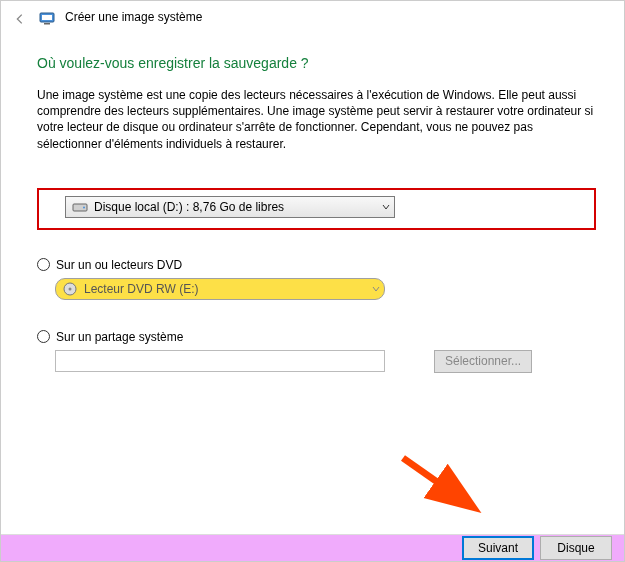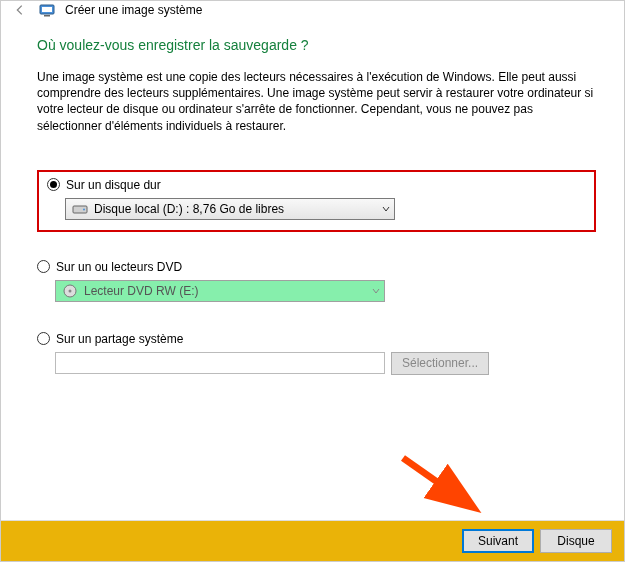--- a/index.html
+++ b/index.html
@@ -1,38 +1,38 @@
 <!DOCTYPE html>
 <html><head>
   <meta charset="utf-8">
   <style>
     * { box-sizing: border-box; margin: 0; padding: 0; }
     body { font-family: "Segoe UI", Tahoma, sans-serif; font-size: 12px; color: #000; background: #fff; width: 625px; height: 562px; position: relative; overflow: hidden; }
     .window { width: 100%; height: 100%; border: 1px solid #ccc; display: flex; flex-direction: column; }
-    .titlebar { display: flex; align-items: center; padding: 0 10px; gap: 10px; font-size: 12px; }
+    .titlebar { display: flex; align-items: flex-start; padding: 9px 10px; gap: 10px; font-size: 12px; }
     .back-arrow { width: 18px; height: 18px; display: flex; align-items: center; justify-content: center; color: #555; }
     .title-icon { width: 16px; height: 16px; }
     .content { flex: 1; padding: 10px 28px 0 36px; }
     .heading { color: #15803d; font-size: 14px; font-weight: 400; margin: 8px 0 16px; }
     .description { font-size: 12px; line-height: 1.35; margin-bottom: 36px; }
     .highlight-box { border: 2px solid #d40000; padding: 6px 8px 10px 8px; margin-bottom: 28px; }
     .option-row { display: flex; align-items: center; gap: 6px; margin-bottom: 6px; }
     .radio { width: 13px; height: 13px; border-radius: 50%; border: 1px solid #333; display: inline-flex; align-items: center; justify-content: center; }
     .radio.checked::after { content: ""; width: 7px; height: 7px; background: #000; border-radius: 50%; }
     .dropdown { display: flex; align-items: center; border: 1px solid #7a7a7a; background: linear-gradient(#f8f8f8,#e5e5e5); height: 22px; width: 330px; margin-left: 18px; position: relative; }
-    .dropdown.disabled { background: #86efac; color: #555; border-color: #a0a0a0; }
+    .dropdown.disabled { background: #fde047; color: #555; border-color: #a0a0a0; border-radius: 10px; }
     .dropdown .dd-icon { width: 16px; height: 16px; margin: 0 4px 0 6px; flex-shrink: 0; }
     .dropdown .dd-text { flex: 1; font-size: 12px; padding-left: 2px; overflow: hidden; white-space: nowrap; }
     .dropdown .dd-arrow { width: 18px; height: 100%; display: flex; align-items: center; justify-content: center; border-left: 1px solid transparent; }
     .dropdown .dd-arrow svg { width: 8px; height: 8px; }
     .section { margin-bottom: 30px; }
     .net-row { display: flex; align-items: center; gap: 6px; margin-left: 18px; }
     .text-input { border: 1px solid #bbb; background: #fff; height: 22px; width: 330px; }
-    .browse-btn { height: 23px; padding: 0 10px; border: 1px solid #adadad; background: #e1e1e1; color: #888; font-size: 12px; }
-    .footer { border-top: 1px solid #ddd; background: #eab308; padding: 8px 12px; display: flex; justify-content: flex-end; gap: 6px; }
+    .browse-btn { height: 23px; padding: 0 10px; border: 1px solid #adadad; background: #e1e1e1; color: #888; font-size: 12px; margin-left: 43px; }
+    .footer { border-top: 1px solid #ddd; background: #f0abfc; padding: 1px 12px; display: flex; justify-content: flex-end; gap: 6px; }
     .btn { height: 24px; min-width: 72px; padding: 0 12px; border: 1px solid #adadad; background: #e1e1e1; font-size: 12px; cursor: pointer; }
     .btn.primary { border: 2px solid #0078d7; background: #e1e1e1; }
     .arrow-annot { position: absolute; left: 395px; top: 450px; pointer-events: none; }
   </style>
 </head>
 <body>
 
 <div class="window">
   <div class="titlebar">
     <span class="back-arrow">
@@ -48,24 +48,20 @@
         </svg>
     </span>
     <span>Créer une image système</span>
   </div>
 
   <div class="content">
     <div class="heading">Où voulez-vous enregistrer la sauvegarde ?</div>
     <div class="description">Une image système est une copie des lecteurs nécessaires à l'exécution de Windows. Elle peut aussi comprendre des lecteurs supplémentaires. Une image système peut servir à restaurer votre ordinateur si votre lecteur de disque ou ordinateur s'arrête de fonctionner. Cependant, vous ne pouvez pas sélectionner d'éléments individuels à restaurer.</div>
 
     <div class="highlight-box">
-      <div class="option-row">
-        <span class="radio checked"></span>
-        <span>Sur un disque dur</span>
-      </div>
       <div class="dropdown">
         <span class="dd-icon">
           <svg viewBox="0 0 16 16">
               <rect x="1" y="5" width="14" height="7" rx="1" fill="#d0d0d0" stroke="#666"></rect>
               <circle cx="12" cy="8.5" r="1" fill="#4a90d9"></circle>
             </svg>
         </span>
         <span class="dd-text">Disque local (D:) : 8,76 Go de libres</span>
         <span class="dd-arrow">
           <svg viewBox="0 0 8 8">

